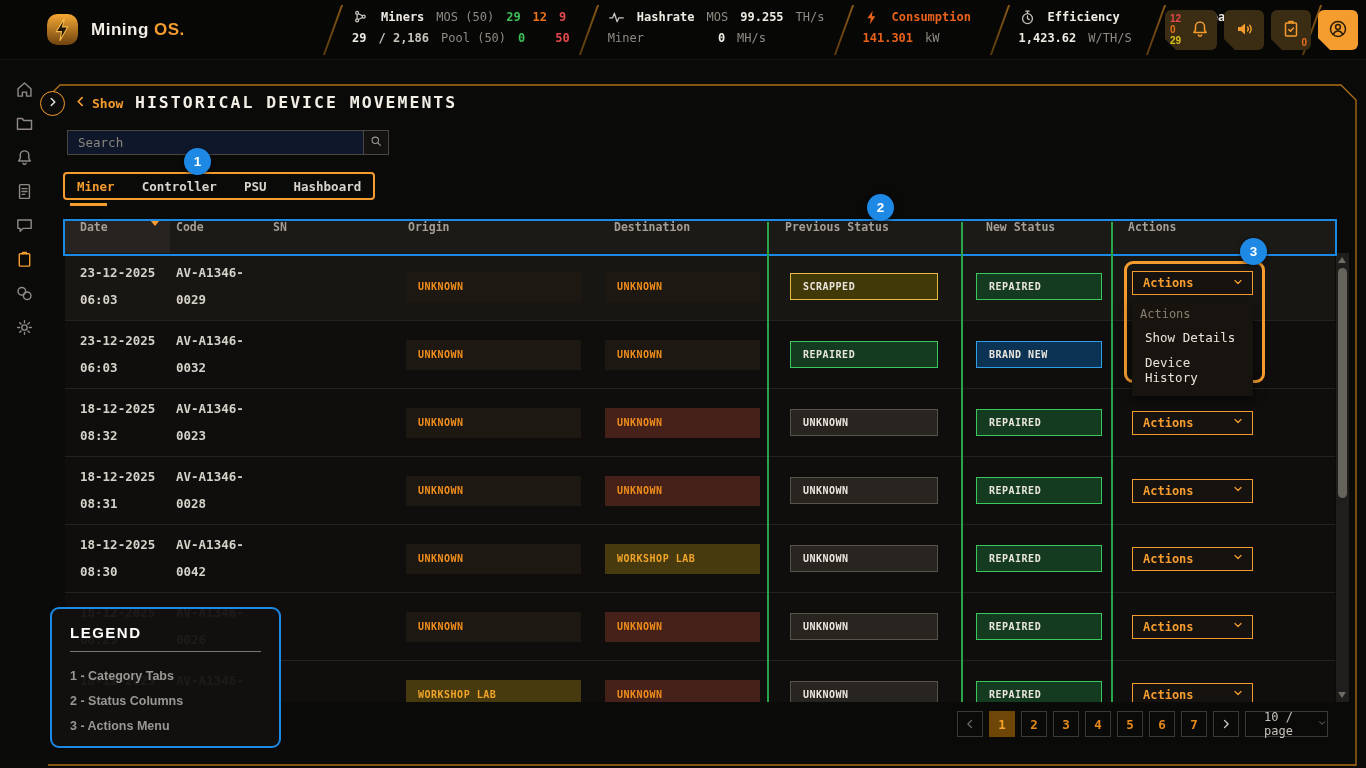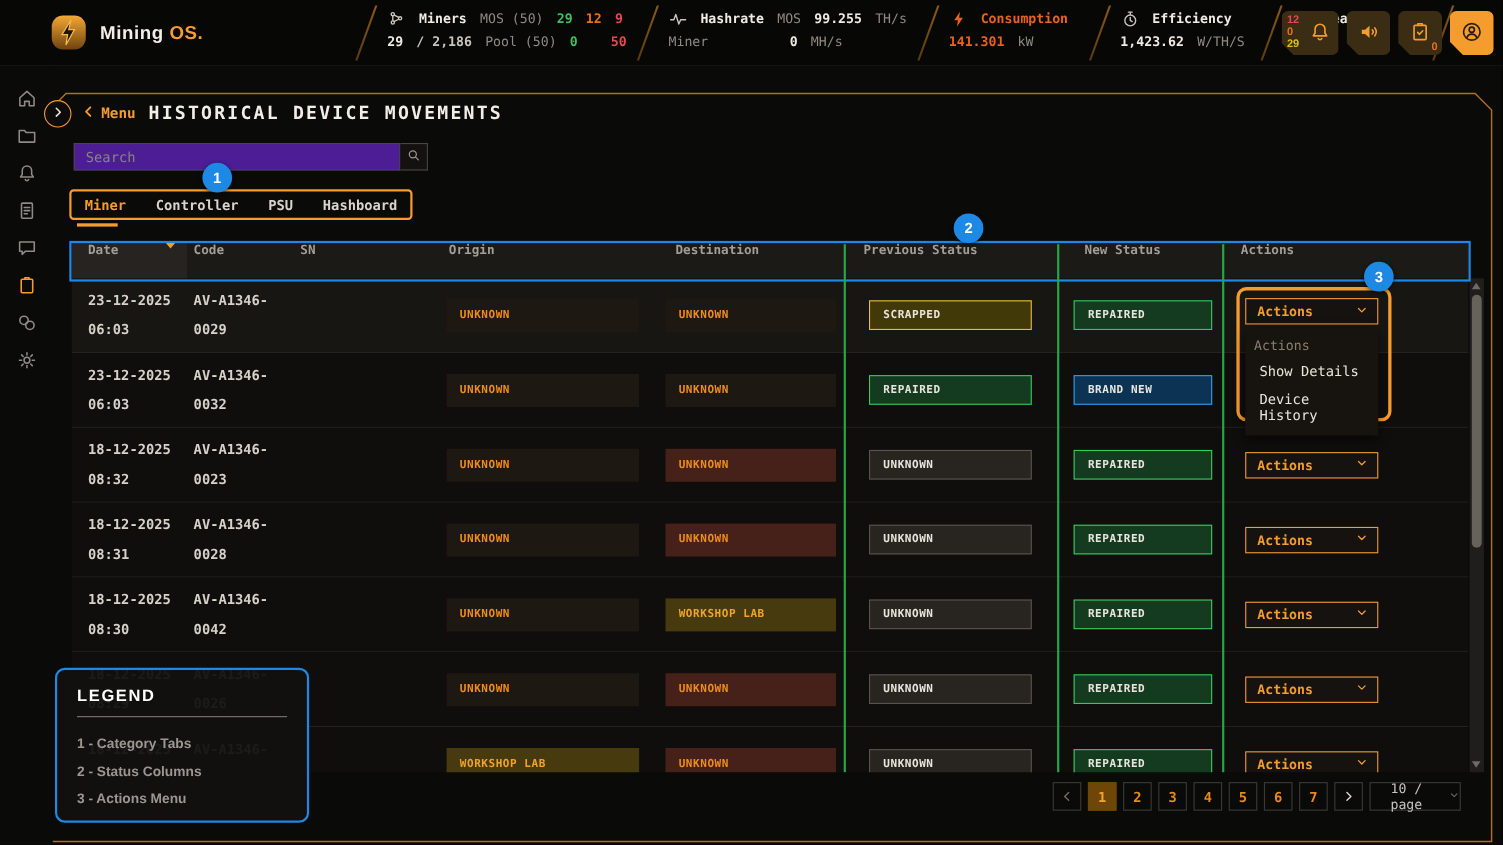--- a/index.html
+++ b/index.html
@@ -62,21 +62,21 @@
                   display:flex; align-items:center; justify-content:center; z-index:6; }
   .collapse-btn svg { width:12px; height:12px; }
 
   
   .back { position:absolute; left:74px; top:95px; display:flex; align-items:center; gap:5px;
           color:var(--accent); font-size:13px; font-weight:bold; cursor:pointer; z-index:5; }
   .back svg { width:13px; height:13px; }
   .page-title { position:absolute; left:135px; top:93px; font-size:16.5px; font-weight:bold;
                 color:#F2EEE6; letter-spacing:2px; z-index:5; }
   .searchbar { position:absolute; left:67px; top:130px; display:flex; z-index:5; }
-  .searchbar input { width:297px; height:25px; background:#4c1d95; border:1px solid #4A4640;
+  .searchbar input { width:297px; height:25px; background:#0f172a; border:1px solid #4A4640;
                      color:#D6D2CA; padding:0 10px; font-size:12.5px; outline:none;
                      font-family:"DejaVu Sans Mono","Liberation Mono",monospace; }
   .searchbar input::placeholder { color:#8A857E; }
   .search-btn { width:25px; height:25px; background:#131210; border:1px solid #4A4640; border-left:none;
                 color:#9B968F; display:flex; align-items:center; justify-content:center; cursor:pointer; }
   .search-btn svg { width:14px; height:14px; }
 
   
   .tabs-box { position:absolute; left:63px; top:172px; height:28px; border:2px solid var(--accent);
               border-radius:4px; display:flex; align-items:center; padding:0 12px; gap:27px; z-index:5; }
@@ -390,21 +390,21 @@
         </svg>
     </span>
   </button>
 
   <div class="back">
     <span>
       <svg viewBox="0 0 20 20" fill="none" stroke="currentColor" stroke-width="2.6" stroke-linecap="round" stroke-linejoin="round" width="13" height="13">
           <path d="M12.5 4 6.5 10l6 6"></path>
         </svg>
     </span>
-    <span>Menu</span>
+    <span>Show</span>
   </div>
   <h1 class="page-title">HISTORICAL DEVICE MOVEMENTS</h1>
 
   <div class="searchbar">
     <input type="text" placeholder="Search" style="">
     <button class="search-btn">
       <span>
         <svg viewBox="0 0 20 20" fill="none" stroke="currentColor" stroke-width="1.6" stroke-linecap="round" width="14" height="14">
             <circle cx="9" cy="9" r="4.6"></circle>
             <path d="m12.6 12.6 3.6 3.6"></path>

